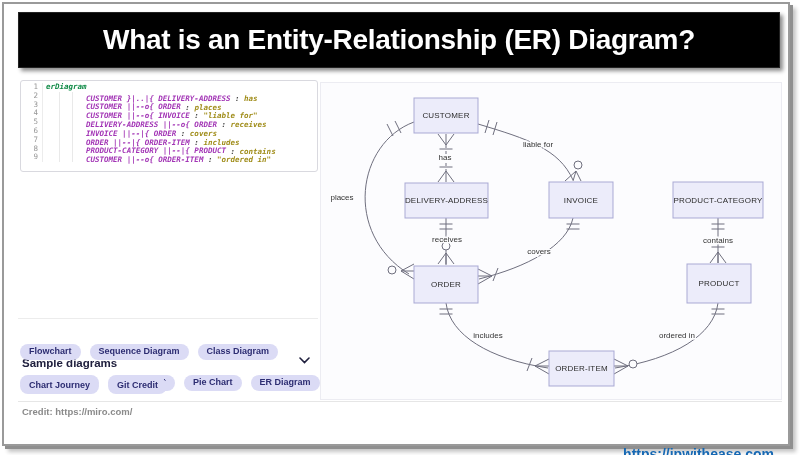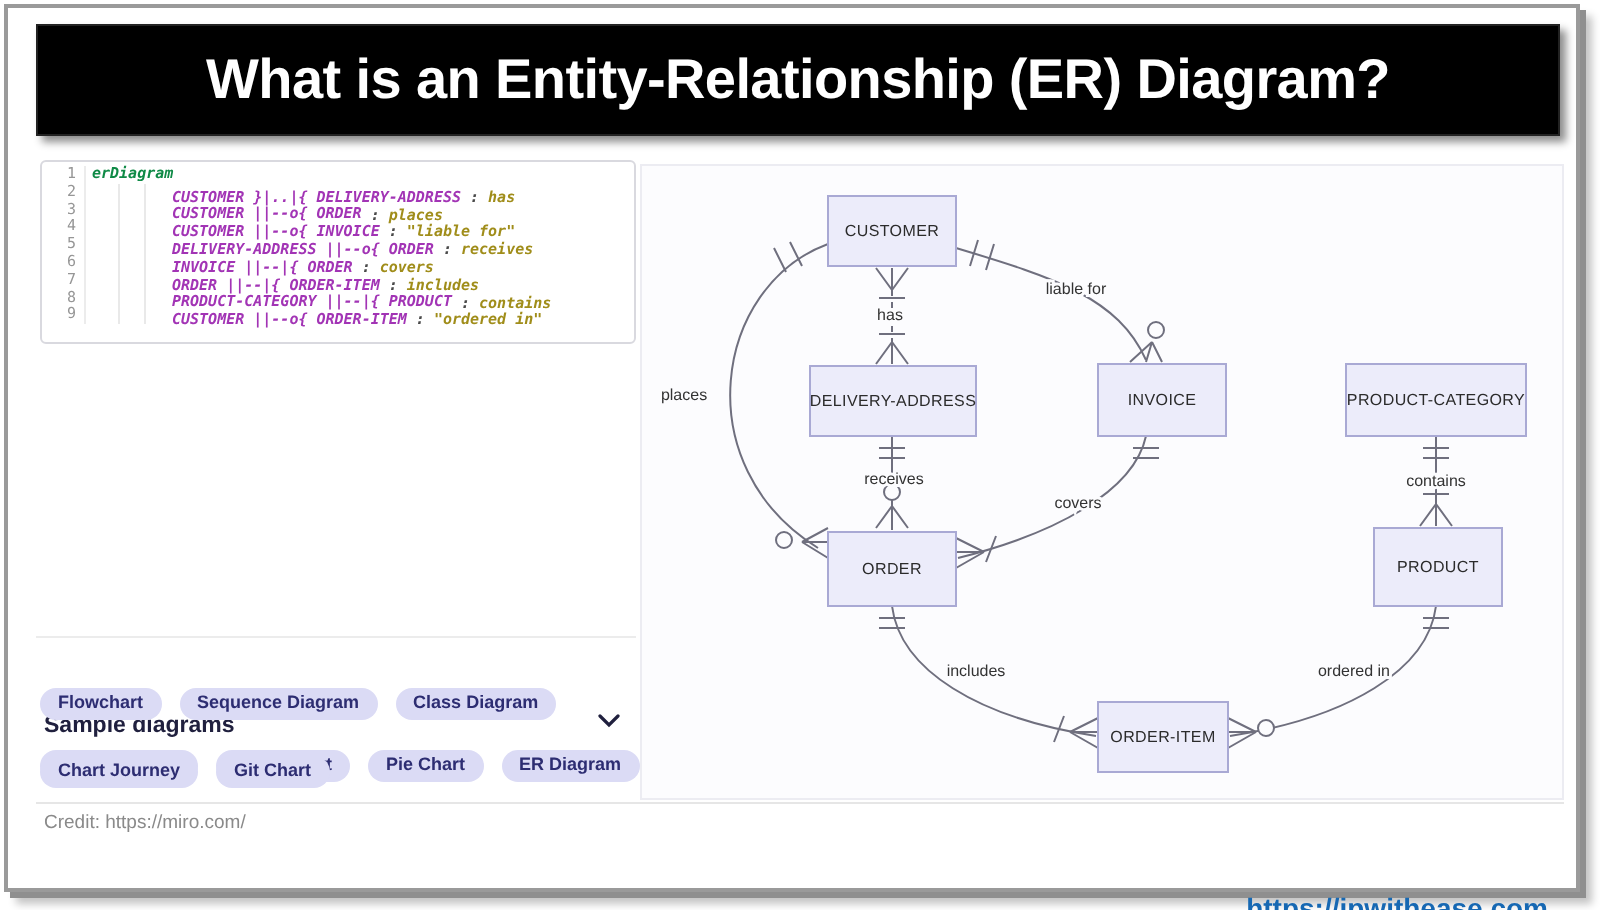--- a/index.html
+++ b/index.html
@@ -35,21 +35,21 @@
   
   .sample-header { position:absolute; left:22px; top:325px; width:288px; display:flex;
                    justify-content:space-between; align-items:flex-start;margin-top:32px; }
   .sample-header .hdr { font-size:11.5px; font-weight:bold; color:#20203e; }
   .chips-row { position:absolute; left:20px; display:flex; gap:9px; }
   .row1 { top:344px;justify-content:center; } .row2 { top:375px; } .row3 { top:378px; }
   .chip { background:#dbdbf5; color:#2d2d72; font-size:9px; font-weight:bold; line-height:1;
           padding:3px 9px 4px 9px; border-radius:9px; white-space:nowrap; cursor:pointer; }
   .divider-top { position:absolute; left:18px; top:318px; width:300px; height:1px; background:#ececec; }
   .divider-bottom { position:absolute; left:18px; top:401px; width:764px; height:1px; background:#e6e6e6; }
-  .credit { position:absolute; left:22px; top:406px; font-size:9.5px; font-weight:normal; color:#8a8a8a; }
+  .credit { position:absolute; left:22px; top:406px; font-size:9.5px; font-weight:bold; color:#8a8a8a; }
   .footer-url { position:absolute; right:26px; top:414px; font-size:14px; font-weight:bold; color:#1668b3;margin-top:32px; }
 </style>
 </head>
 <body>
 
 <div class="frame"></div>
 
 <div class="banner">
   <h1>What is an Entity-Relationship (ER) Diagram?</h1>
 </div>
@@ -158,18 +158,18 @@
     <span class="chip">Class Diagram</span>
   </div>
 <div class="chips-row row2" id="chips2">
     <span class="chip">State Diagram</span>
     <span class="chip">Gantt Chart</span>
     <span class="chip">Pie Chart</span>
     <span class="chip">ER Diagram</span>
   </div>
 <div class="chips-row row3" id="chips3">
     <span class="chip">Chart Journey</span>
-    <span class="chip">Git Chart</span>
+    <span class="chip">Git Credit</span>
   </div>
 
 <div class="divider-bottom"></div>
 <div class="credit">Credit: https://miro.com/</div>
 <div class="footer-url">https://ipwithease.com</div>
 
 </body></html>

